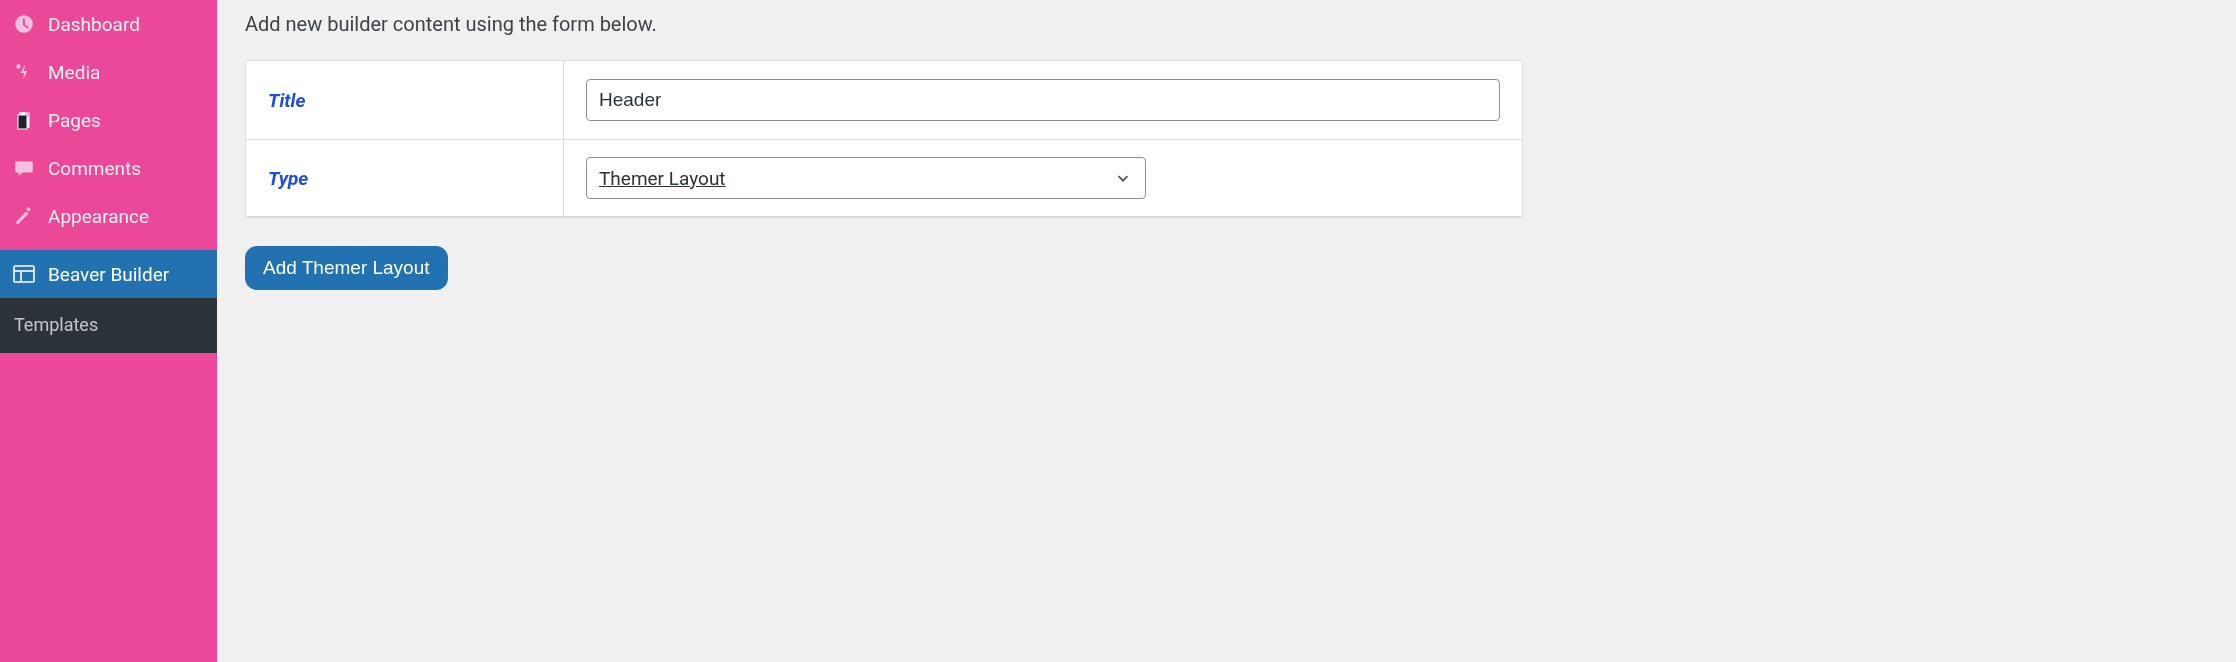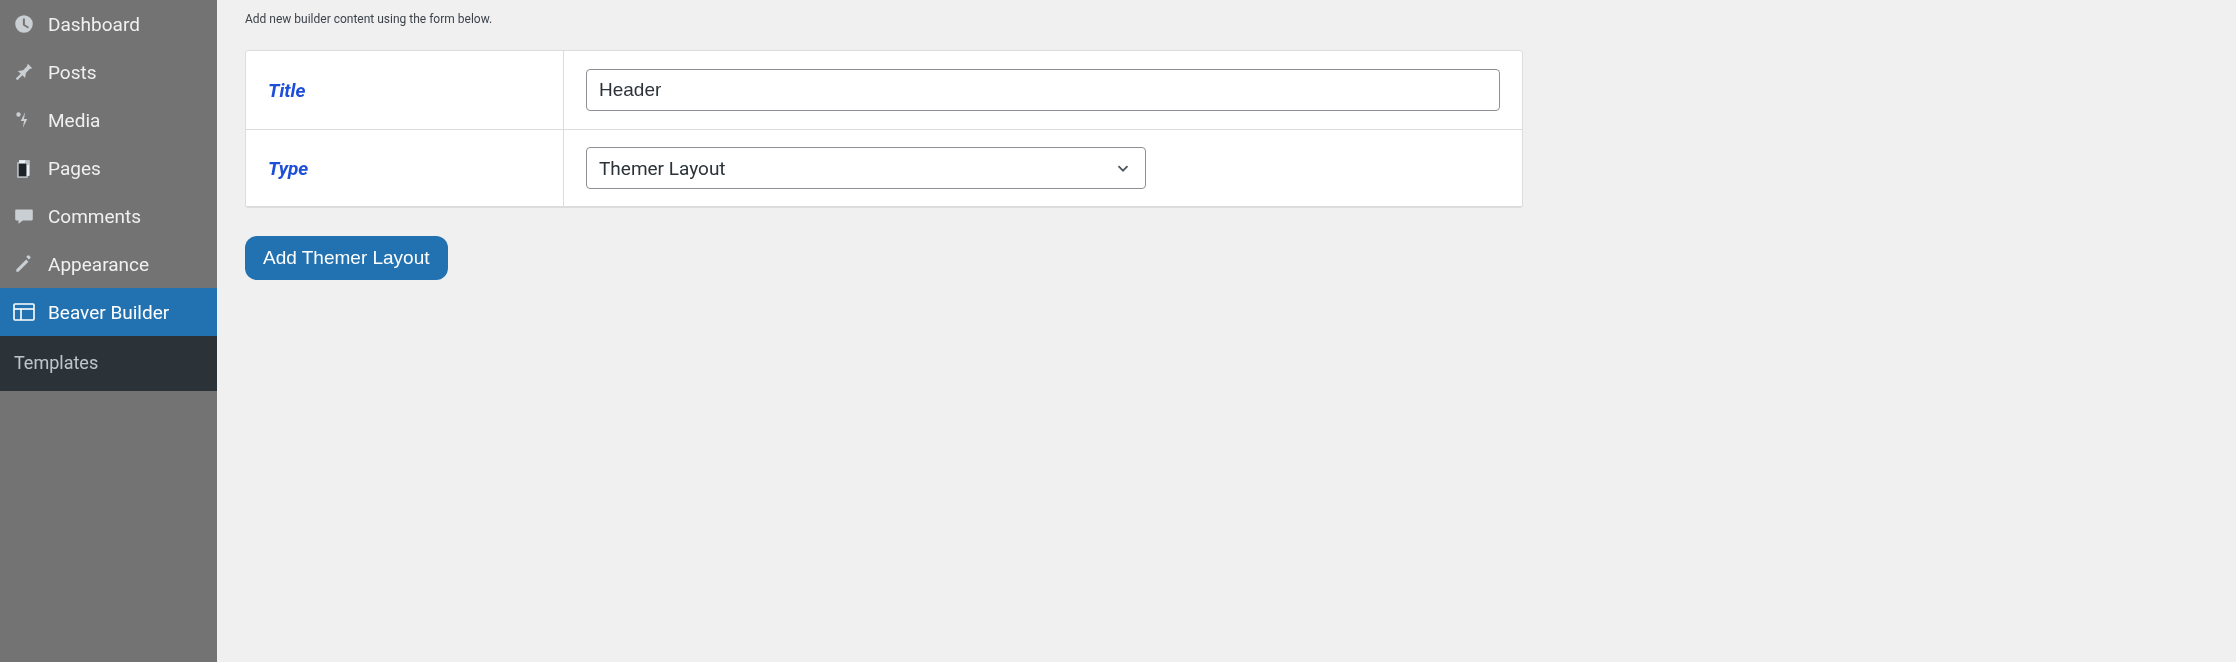--- a/index.html
+++ b/index.html
@@ -10,39 +10,40 @@
     color: #3c434a;
     font-size: 19px;
     display: flex;
     min-height: 662px;
     overflow: hidden;
   }
 
   
   .sidebar {
     width: 217px;
-    background: #737373;
+    background: #ec4899;
     color: #f0f0f1;
     flex-shrink: 0;
     display: flex;
     flex-direction: column;
     font-size: 19px;
   }
   .menu-item {
     display: flex;
     align-items: center;
     height: 48px;
     padding: 0 10px 0 10px;
     color: #f0f0f1;
     cursor: pointer;
     position: relative;
   }
   .menu-item.current {
     background: #2271b1;
     color: #fff;
+    margin-top: 10px;
   }
   .menu-item.current::after {
     content: "";
     position: absolute;
     right: -12px;
     top: 50%;
     transform: translateY(-50%);
     border: 12px solid transparent;
     border-left-color: #2271b1;
   }
@@ -75,21 +76,21 @@
     padding: 12px 28px 0 28px;
     width: 2019px;
   }
   h1.page-title {
     font-size: 30px;
     font-weight: 600;
     color: #1d2327;
     margin: 6px 0 22px 0;
   }
   .description {
-    font-size: 12px;
+    font-size: 20px;
     color: #3c434a;
     margin-bottom: 24px;
   }
   table.form-table {
     width: 1278px;
     border-collapse: separate;
     border-spacing: 0;
     background: #fff;
     border: 1px solid #dcdcde;
     border-radius: 3px;
@@ -135,20 +136,21 @@
     height: 42px;
     padding: 0 40px 0 12px;
     font-size: 19px;
     border: 1px solid #8c8f94;
     border-radius: 4px;
     background: #fff;
     color: #2c3338;
     display: flex;
     align-items: center;
     cursor: pointer;
+    text-decoration: underline;
   }
   .select-wrap .chevron {
     position: absolute;
     right: 14px;
     top: 50%;
     transform: translateY(-50%);
     pointer-events: none;
     color: #50575e;
   }
 
@@ -175,29 +177,20 @@
 
   <a class="menu-item">
     <span class="icon">
       <svg width="22" height="22" viewBox="0 0 20 20" fill="currentColor">
           <path d="M10 2a8 8 0 100 16 8 8 0 000-16zm.8 3v5.5l3.7 2.2-.8 1.3L9 11.2V5h1.8z"></path>
         </svg>
     </span>
     <span class="label">Dashboard</span>
   </a>
 
-  <a class="menu-item">
-    <span class="icon">
-      <svg width="22" height="22" viewBox="0 0 20 20" fill="currentColor">
-          <path d="M12 2l6 6-3 1-4 4-1 5-3-3-5 5-1-1 5-5-3-3 5-1 4-4 1-3z" opacity="0"></path>
-          <path d="M13.5 2.5l4 4-2.3.8-3.5 3.5-.7 4.7-2.5-2.5L4 17.5l-1.5-1.5 4.5-4.5-2.5-2.5 4.7-.7 3.5-3.5.8-2.3z"></path>
-        </svg>
-    </span>
-    <span class="label">Posts</span>
-  </a>
 
   <a class="menu-item">
     <span class="icon">
       <svg width="22" height="22" viewBox="0 0 20 20" fill="currentColor">
           <path d="M5 3a2 2 0 100 4 2 2 0 000-4zm6 0l-1 6h3l-4 8 1-6H7l4-8z"></path>
         </svg>
     </span>
     <span class="label">Media</span>
   </a>
 

